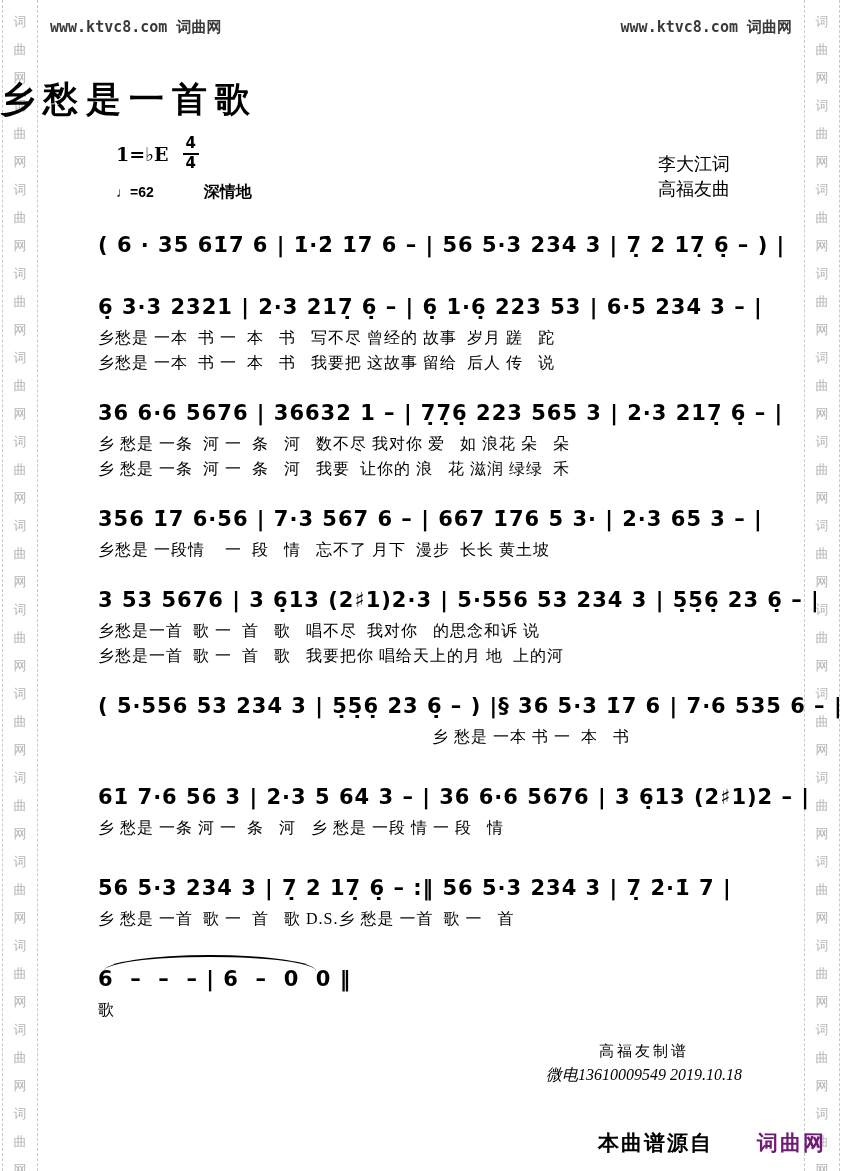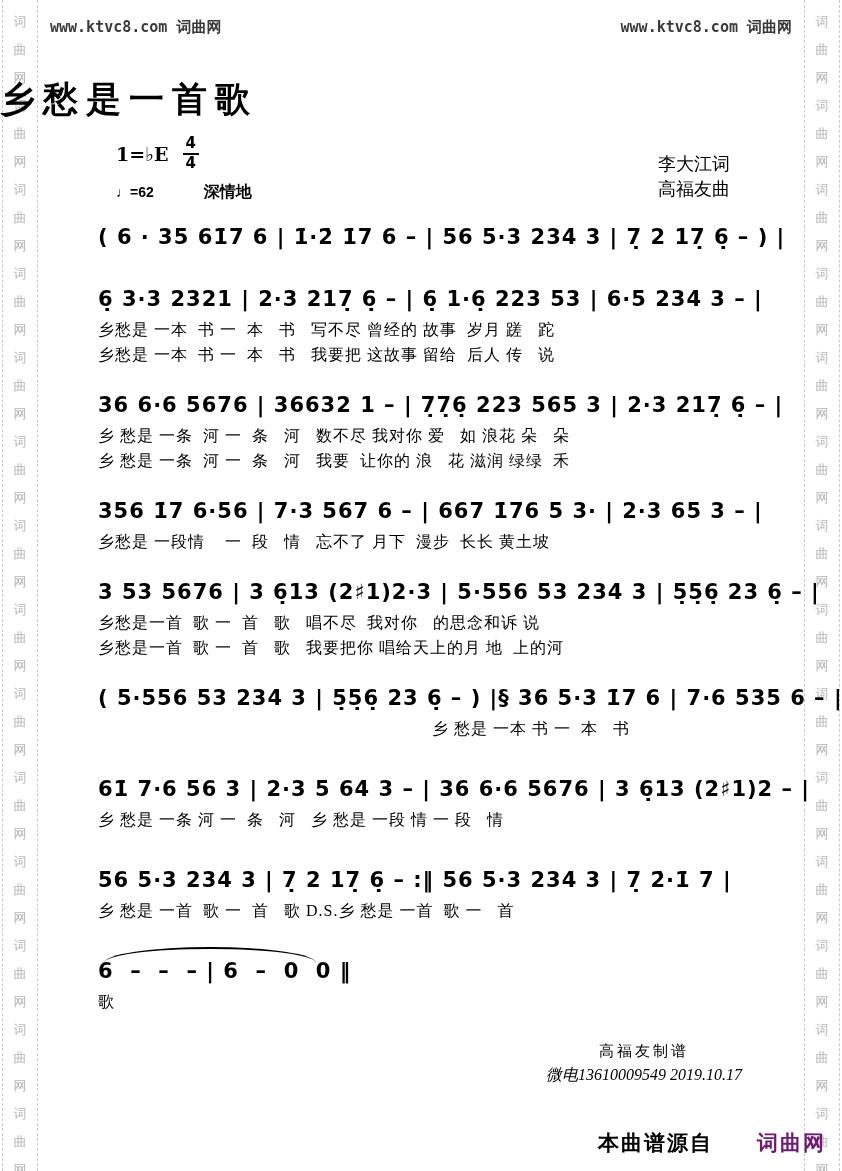--- a/index.html
+++ b/index.html
@@ -28,21 +28,21 @@
   .ts .num{border-bottom:2px solid #000;padding:0 3px 1px;}
   .ts .den{padding-top:1px;}
 
   .temporow{position:absolute;left:116px;top:182px;font-size:14px;font-weight:bold;}
   .temporow .expr{margin-left:46px;font-size:16px;font-family:"Liberation Serif",serif;}
 
   .credits{position:absolute;right:112px;top:152px;font-size:18px;line-height:25px;
            font-family:"Liberation Serif",serif;}
 
   
-  .score{position:absolute;left:98px;right:90px;top:219px;}
+  .score{position:absolute;left:98px;right:90px;top:227px;}
   .sys{margin-bottom:20px;}
   .notes{font-family:"DejaVu Sans",sans-serif;font-weight:bold;font-size:21px;
          letter-spacing:1px;white-space:pre;line-height:36px;}
   .lyr{font-family:"Liberation Serif",serif;font-size:16px;letter-spacing:1px;
        white-space:pre;line-height:25px;}
   .sys.no-lyr{margin-bottom:26px;}
   .sys.one-lyr{margin-bottom:30px;}
   .sys-6 .lyr{padding-left:334px;}
   .sys-9{position:relative;margin-bottom:0;}
   .tie{position:absolute;left:6px;top:-6px;width:212px;height:14px;border-top:2px solid #000;
@@ -251,21 +251,21 @@
     <div class="sys sys-9">
       <div class="tie"></div>
       <div class="notes">6  –  –  – | 6  –  0  0 ‖</div>
       <div class="lyr">歌</div>
     </div>
 
   </div>
 
   <div class="engraver">
     <div class="who">高福友制谱</div>
-    <div class="contact">微电13610009549 2019.10.17</div>
+    <div class="contact">微电13610009549 2019.10.18</div>
   </div>
 
   <div class="footer">
     <span class="label">本曲谱源自</span>
     <span class="site" style="color: #701a75;">词曲网</span>
   </div>
 
 </div>
 
 </body></html>

